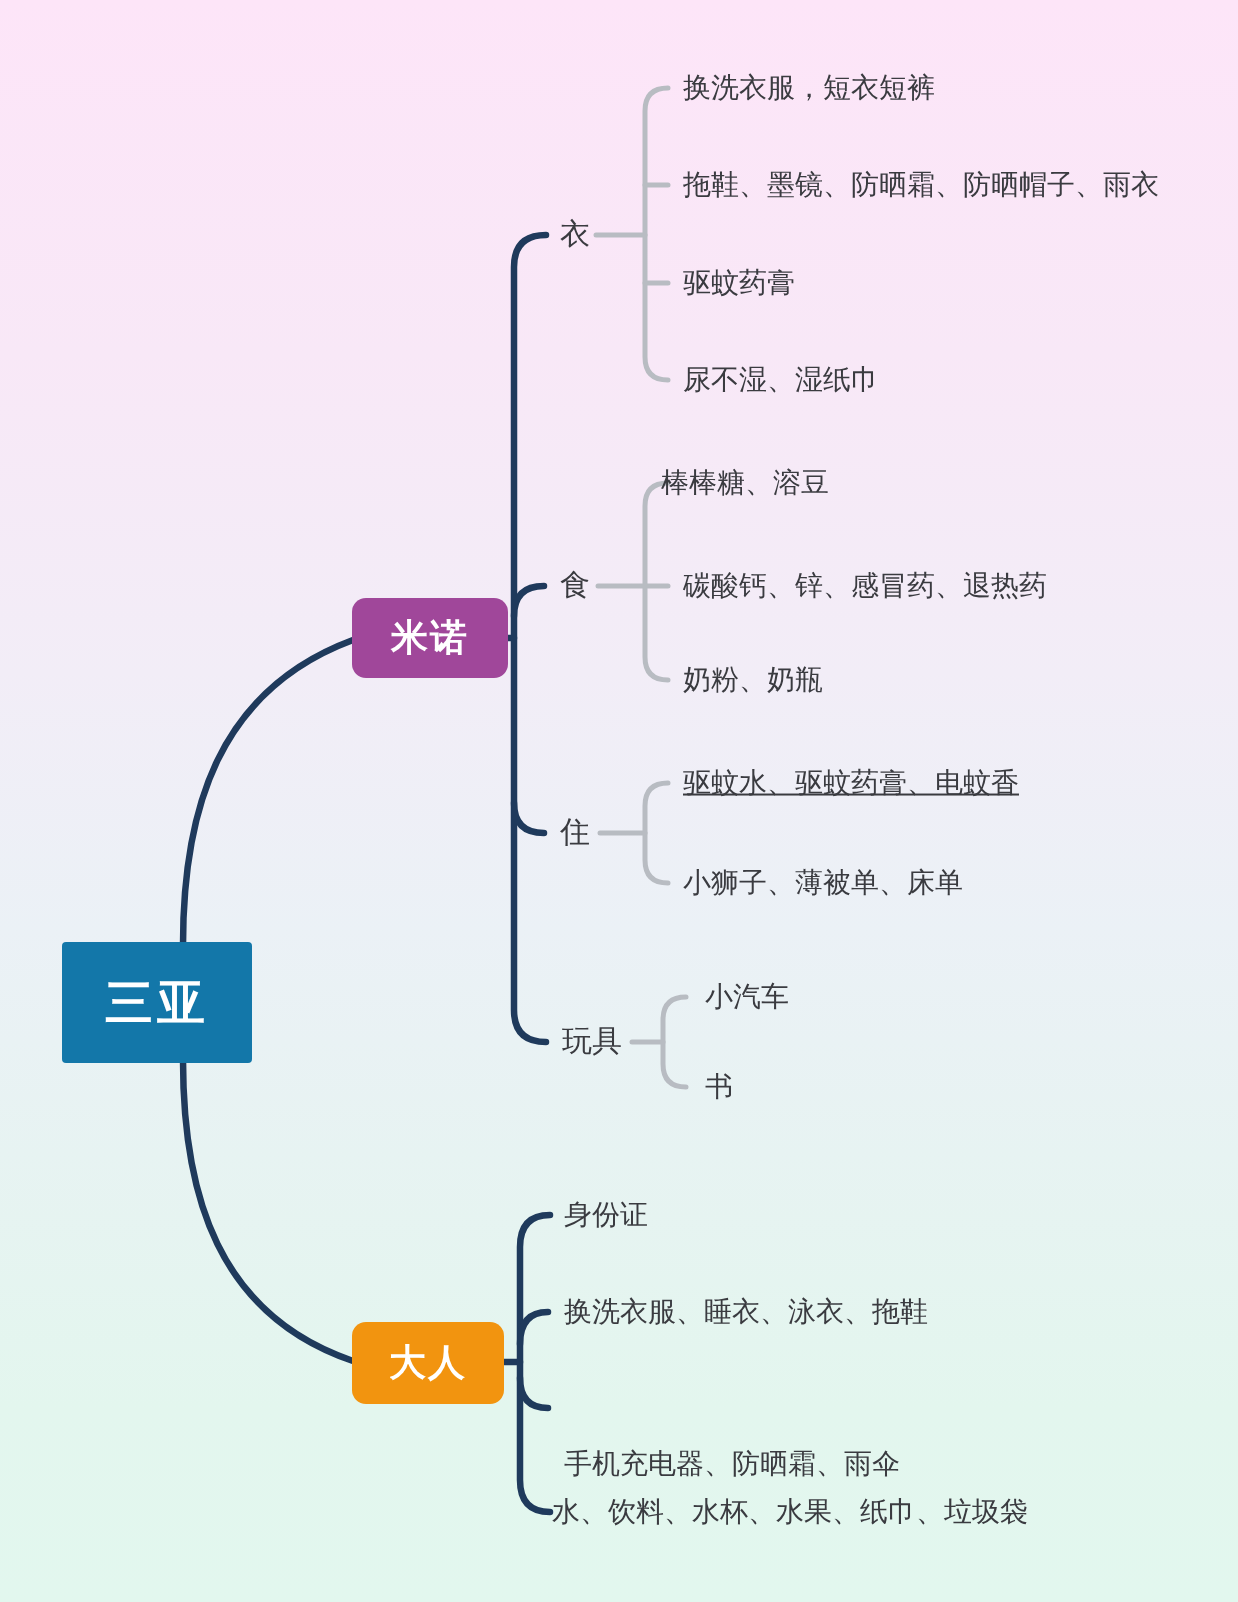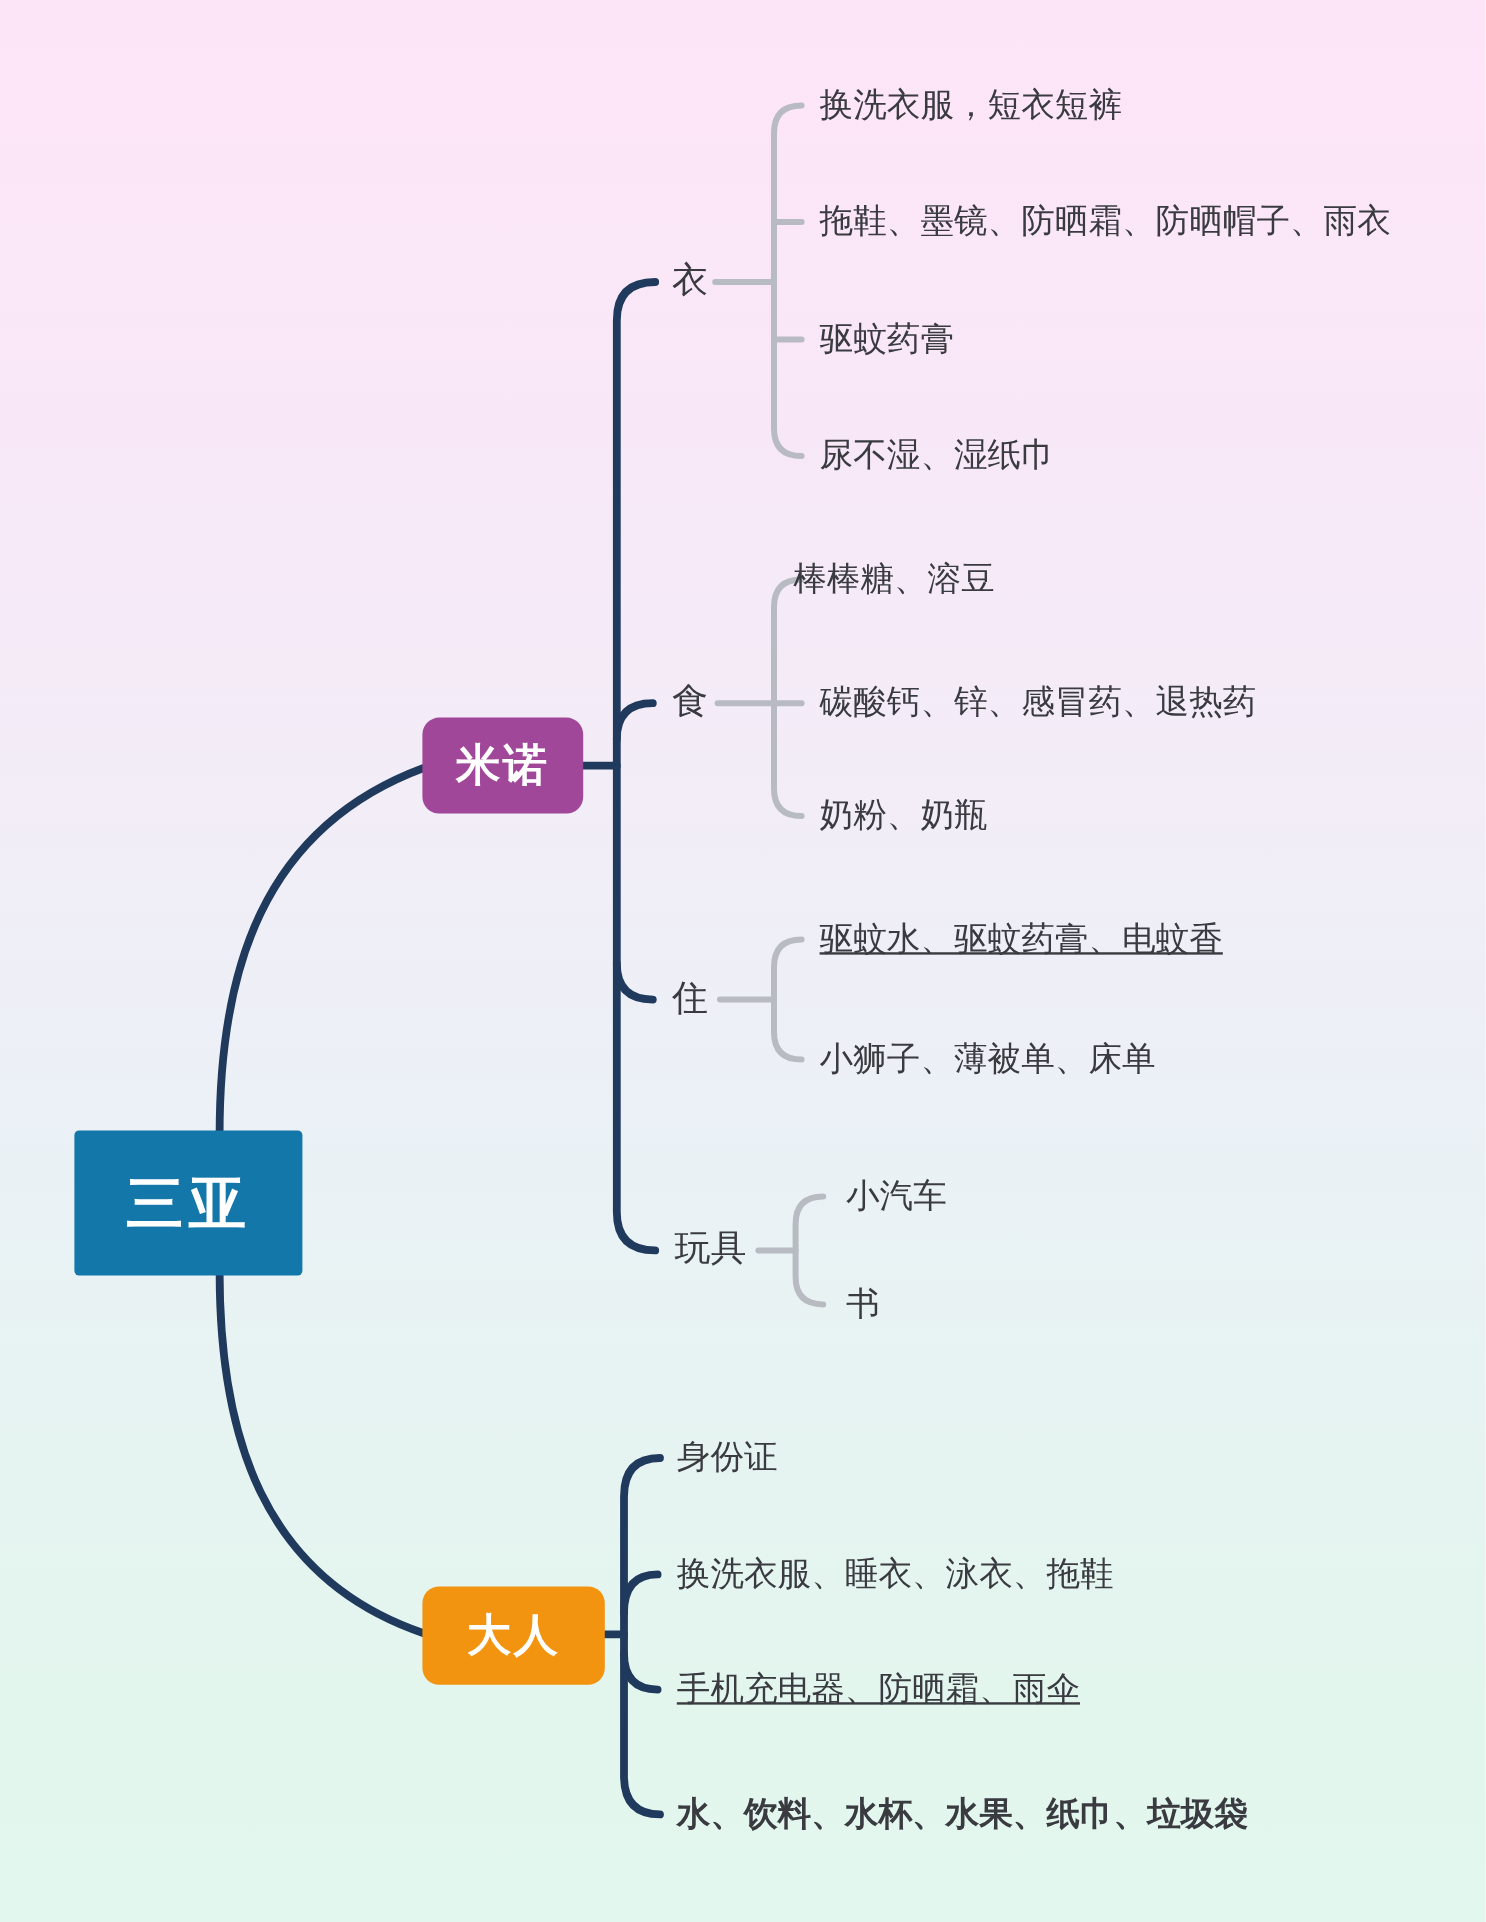--- a/index.html
+++ b/index.html
@@ -25,21 +25,21 @@
     display:flex;align-items:center;justify-content:center;
     color:#ffffff;
     box-sizing:border-box;
   }
   .root-node{
     left:62px;top:942px;width:190px;height:121px;
     background:#1377a9;border-radius:4px;
     font-size:48px;font-weight:700;letter-spacing:4px;
   }
   .branch-node{
-    width:134px;height:80px;border-radius:14px;
+    width:156px;height:80px;border-radius:14px;
     font-size:37px;font-weight:600;letter-spacing:2px;
   }
   .branch-node.minuo{left:352px;top:598px;background:#a0479a;}
   .branch-node.daren{left:352px;top:1322px;width:152px;height:82px;background:#f2940f;}
   .cat-label,.leaf{
     position:absolute;
     transform:translateY(-52%);
     color:#3a3b40;
     font-size:28px;
     white-space:nowrap;
@@ -101,16 +101,16 @@
   <div class="leaf" style="left:683px;top:680px;">奶粉、奶瓶</div>
 
   <div class="leaf" style="left:683px;top:783px;text-decoration:underline;">驱蚊水、驱蚊药膏、电蚊香</div>
   <div class="leaf" style="left:683px;top:883px;">小狮子、薄被单、床单</div>
 
   <div class="leaf" style="left:705px;top:997px;">小汽车</div>
   <div class="leaf" style="left:705px;top:1087px;">书</div>
 
   <div class="leaf" style="left:564px;top:1215px;">身份证</div>
   <div class="leaf" style="left:564px;top:1312px;">换洗衣服、睡衣、泳衣、拖鞋</div>
-  <div class="leaf" style="left:564px;top:1408px;text-decoration:underline;">手机充电器、防晒霜、雨伞</div>
-  <div class="leaf" style="left:564px;top:1512px;font-weight:bold;">水、饮料、水杯、水果、纸巾、垃圾袋</div>
+  <div class="leaf" style="left:564px;top:1464px;">手机充电器、防晒霜、雨伞</div>
+  <div class="leaf" style="left:552px;top:1512px;">水、饮料、水杯、水果、纸巾、垃圾袋</div>
 
 </div>
 
 </body></html>

